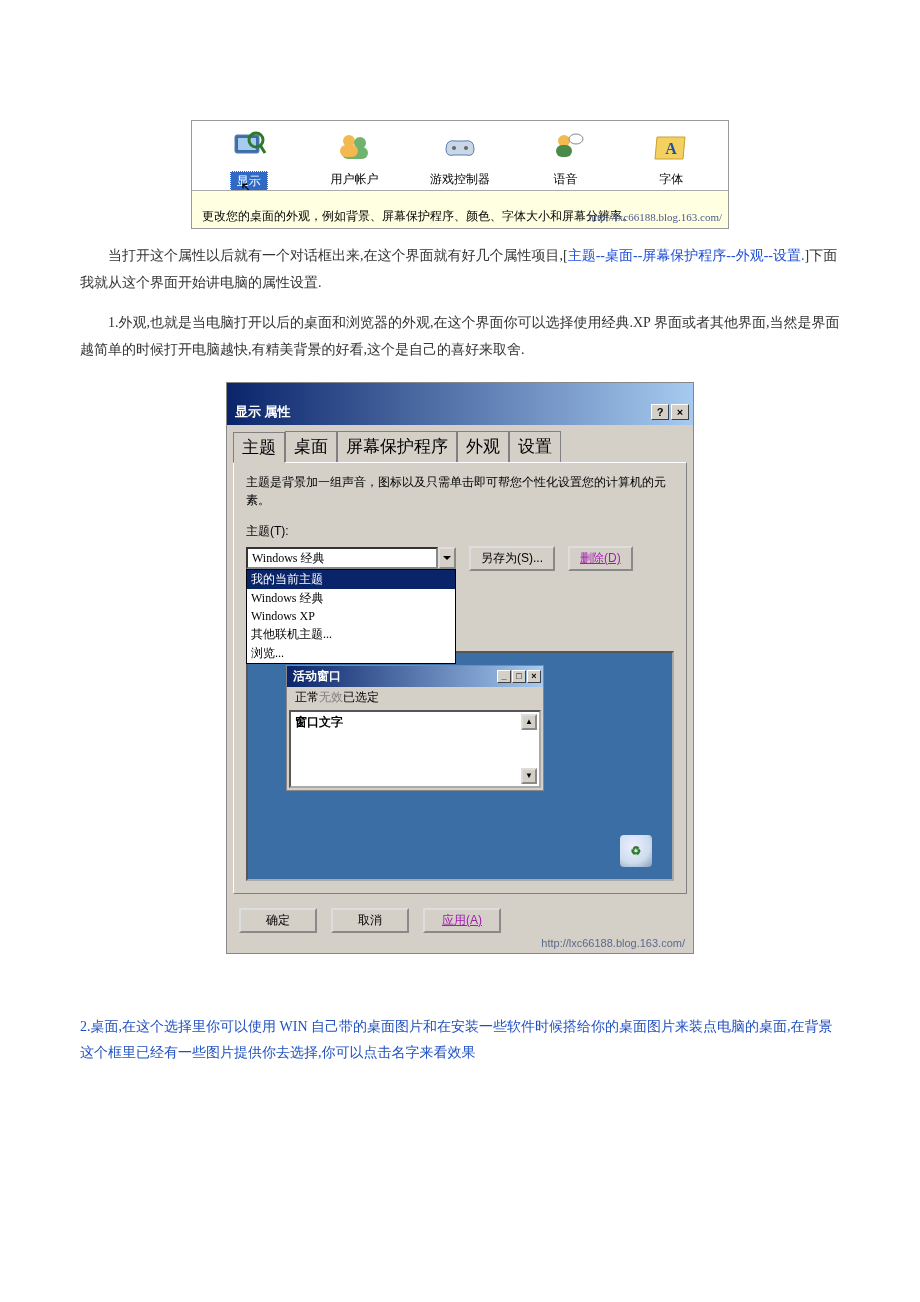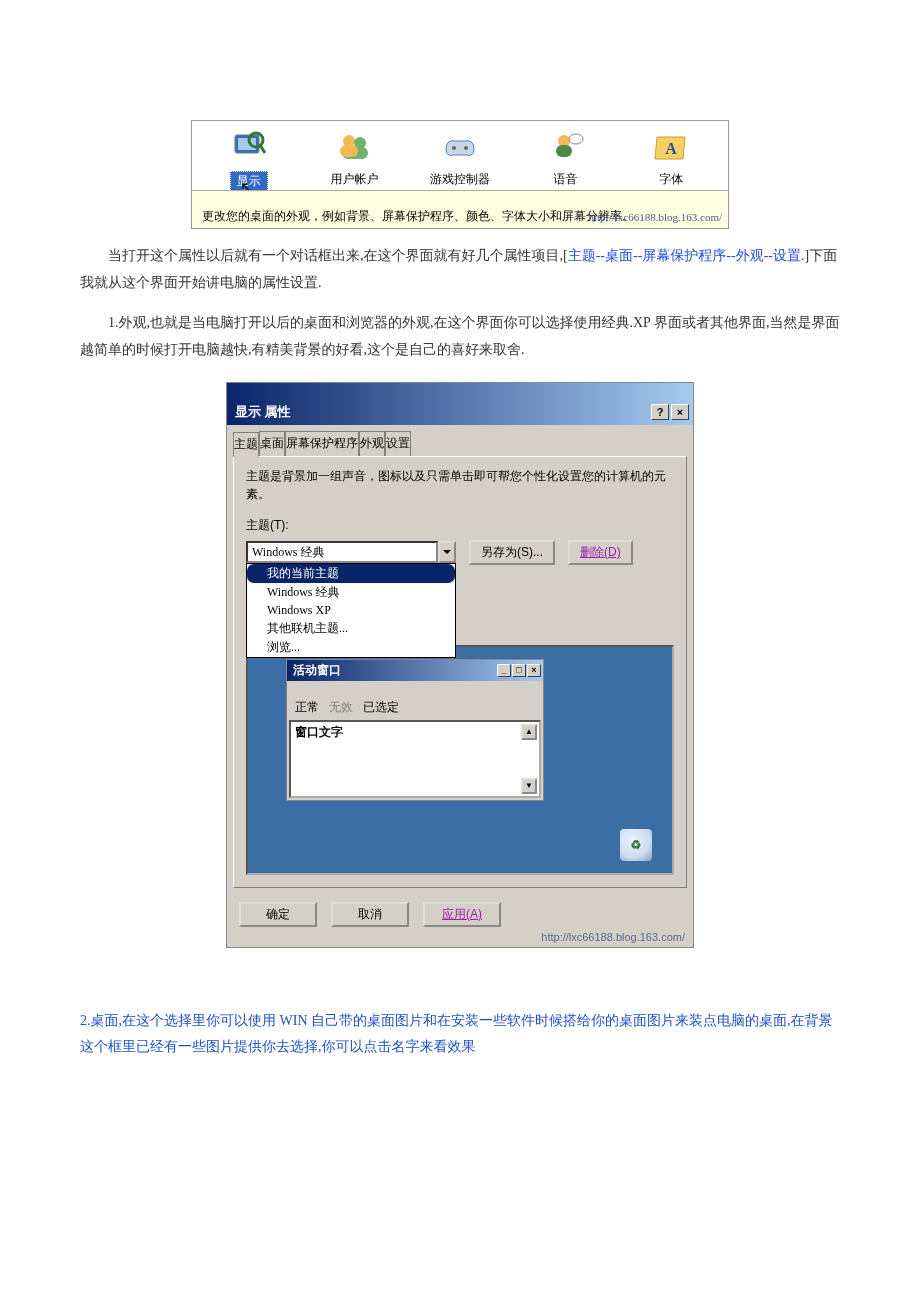--- a/index.html
+++ b/index.html
@@ -100,26 +100,26 @@
     color: #000; text-align: center;
     line-height: 14px;
   }
 
   .tabs {
     display: flex;
     padding: 6px 6px 0;
     background: #d4d0c8;
   }
   .tab {
-    padding: 3px 0;
+    padding: 3px 8px;
     border: 1px solid #808080;
     border-bottom: none;
     background: #d4d0c8;
     margin-right: 0px;
-    font-size: 12px;
+    font-size: 17px;
   }
   .tab.active {
     background: #d4d0c8;
     border-bottom: 1px solid #d4d0c8;
     position: relative; top: 1px;
   }
 
   .panel {
     border: 1px solid #fff;
     border-right-color: #808080;
@@ -156,21 +156,21 @@
   .combo-btn svg { width: 8px; height: 8px; }
 
   .dd-list {
     position: absolute;
     top: 22px; left: 0;
     width: 210px;
     background: #fff;
     border: 1px solid #000;
     z-index: 5;
   }
-  .dd-item { padding: 1px 20px; font-family: "SimSun"; border-radius: 7px; }
+  .dd-item { padding: 1px 4px; font-family: "SimSun"; }
   .dd-item.hi { background: #0a246a; color: #fff; }
 
   .btn {
     border: 2px outset #ddd;
     background: #d4d0c8;
     padding: 2px 10px;
     font-size: 12px;
     cursor: default;
   }
   .btn.disabled { color: #a21caf; text-decoration: underline; }
@@ -192,21 +192,21 @@
   .win-title {
     background: linear-gradient(to right, #0a246a, #a6caf0);
     color: #fff;
     font-weight: bold;
     padding: 2px 2px 2px 6px;
     display: flex; justify-content: space-between; align-items: center;
     font-size: 12px;
   }
   .win-title .wb { display: flex; gap: 1px; }
   .win-title .title-btn { width: 14px; height: 13px; font-size: 9px; line-height: 11px; }
-  .win-menu { display: flex; gap: 10px; padding: 2px 8px; font-size: 12px; margin-top: 16px; }
+  .win-menu { display: flex; gap: 0; padding: 2px 8px; font-size: 12px; }
   .win-menu .dis { color: #808080; }
   .win-body {
     margin: 2px;
     background: #fff;
     border: 2px inset #aaa;
     height: 78px;
     padding: 2px 4px;
     position: relative;
     font-weight: bold;
   }

